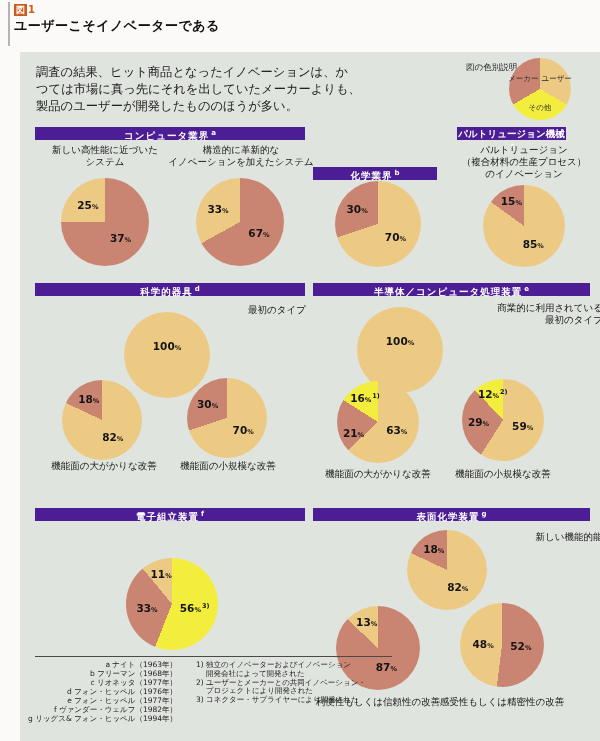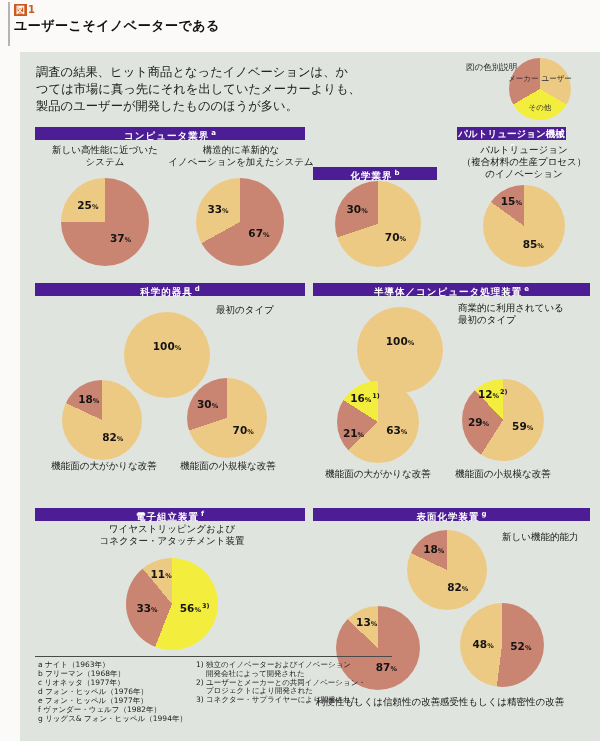--- a/index.html
+++ b/index.html
@@ -24,21 +24,21 @@
   .legend-title { position:absolute; left:446px; top:10px; font-size:8.5px; color:#222; }
   .sec-header {
     position:absolute; height:13px; background:#4c1d95; color:#fff;
     font-size:9.5px; font-weight:bold; text-align:center; line-height:13px; letter-spacing:1px;
   }
   .hsup { font-size:7px; vertical-align:super; margin-left:2px; letter-spacing:0; }
   .ct {
     position:absolute; font-size:9.5px; line-height:12px; text-align:center;
     white-space:pre-line; color:#151515;
   }
-  .ta-left { text-align:left; }
+  .ta-left { text-align:right; }
   .pie { position:absolute; border-radius:50%; }
   .pie-label {
     position:absolute; transform:translate(-50%,-50%);
     font-weight:bold; font-size:10.5px; color:#141414; white-space:nowrap;
   }
   .pie-label .pct { font-size:6.5px; font-weight:bold; }
   .pie-label .sup { font-size:6.5px; vertical-align:super; margin-left:1px; }
   .pie-text { font-weight:normal; font-size:7.5px; color:#2a2a2a; }
   .fn-divider { position:absolute; height:1px; background:#4a4a4a; }
   .fn-col { position:absolute; font-size:7.5px; line-height:8.5px; color:#222; }
@@ -127,22 +127,20 @@
         <div class="pie-label" style="left: 60.686px; top: 46.7193px;"><span>59</span><span class="pct">%</span></div>
         <div class="pie-label" style="left: 16.5092px; top: 43.3151px;"><span>29</span><span class="pct">%</span></div>
         <div class="pie-label" style="left: 30.7367px; top: 15.0778px; text-align: right;"><span>12</span><span class="pct">%</span><span class="sup">2)</span></div>
       </div>
     <div class="ct" style="left:276px;top:416px;width:164px;">機能面の大がかりな改善</div>
     <div class="ct" style="left:401px;top:416px;width:164px;">機能面の小規模な改善</div>
 
     <div class="sec-header" style="left:15px;top:456px;width:270px;"><span>電子組立装置</span><span class="hsup">f</span></div>
     <div class="sec-header" style="left:293px;top:456px;width:277px;"><span>表面化学装置</span><span class="hsup">g</span></div>
 
-    <div class="ct" style="left:72px;top:471px;width:160px;">ワイヤストリッピングおよび
-コネクター・アタッチメント装置</div>
     <div class="pie" style="left: 106px; top: 506px; width: 92px; height: 92px; background: conic-gradient(rgb(243, 238, 62) 0deg, rgb(243, 238, 62) 201.6deg, rgb(201, 133, 114) 201.6deg, rgb(201, 133, 114) 320.4deg, rgb(237, 202, 132) 320.4deg, rgb(237, 202, 132) 360deg);">
         <div class="pie-label" style="left: 68.5926px; top: 50.3098px;"><span>56</span><span class="pct">%</span><span class="sup">3)</span></div>
         <div class="pie-label" style="left: 21.0115px; top: 49.9578px;"><span>33</span><span class="pct">%</span></div>
         <div class="pie-label" style="left: 35.0926px; top: 15.7036px;"><span>11</span><span class="pct">%</span></div>
       </div>
 
     <div class="ct ta-left" style="left:482px;top:479px;width:110px;">新しい機能的能力</div>
     <div class="pie" style="left: 387px; top: 478px; width: 80px; height: 80px; background: conic-gradient(rgb(237, 202, 132) 0deg, rgb(237, 202, 132) 295.2deg, rgb(201, 133, 114) 295.2deg, rgb(201, 133, 114) 360deg);">
         <div class="pie-label" style="left: 50.7165px; top: 56.8866px;"><span>82</span><span class="pct">%</span></div>
         <div class="pie-label" style="left: 26.7115px; top: 19.0607px;"><span>18</span><span class="pct">%</span></div>
@@ -152,21 +150,21 @@
         <div class="pie-label" style="left: 30.6575px; top: 15.7889px;"><span>13</span><span class="pct">%</span></div>
       </div>
     <div class="pie" style="left: 440px; top: 551px; width: 84px; height: 84px; background: conic-gradient(rgb(201, 133, 114) 0deg, rgb(201, 133, 114) 187.2deg, rgb(237, 202, 132) 187.2deg, rgb(237, 202, 132) 360deg);">
         <div class="pie-label" style="left: 60.8627px; top: 43.1867px;"><span>52</span><span class="pct">%</span></div>
         <div class="pie-label" style="left: 23.1373px; top: 40.8133px;"><span>48</span><span class="pct">%</span></div>
       </div>
     <div class="ct" style="left:268px;top:644px;width:180px;">利便性もしくは信頼性の改善</div>
     <div class="ct" style="left:392px;top:644px;width:180px;">感受性もしくは精密性の改善</div>
 
     <div class="fn-divider" style="left:15px;top:604px;width:357px;"></div>
-    <div class="fn-col" style="left:18px;top:609px;width:150px;">
+    <div class="fn-col" style="left:7px;top:609px;width:150px;text-align:right;">
         <div class="fn-line">a ナイト（1963年）</div>
         <div class="fn-line">b フリーマン（1968年）</div>
         <div class="fn-line">c リオネッタ（1977年）</div>
         <div class="fn-line">d フォン・ヒッペル（1976年）</div>
         <div class="fn-line">e フォン・ヒッペル（1977年）</div>
         <div class="fn-line">f ヴァンダー・ウェルフ（1982年）</div>
         <div class="fn-line">g リッグス&amp; フォン・ヒッペル（1994年）</div>
       </div>
     <div class="fn-col" style="left:176px;top:609px;width:196px;">
         <div class="fn-line">1) 独立のイノベーターおよびイノベーション

